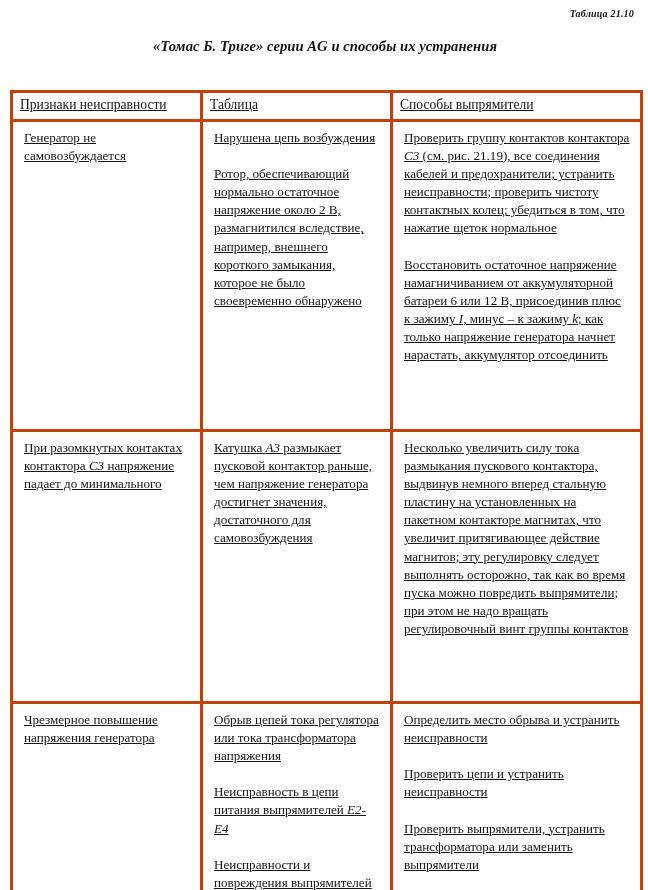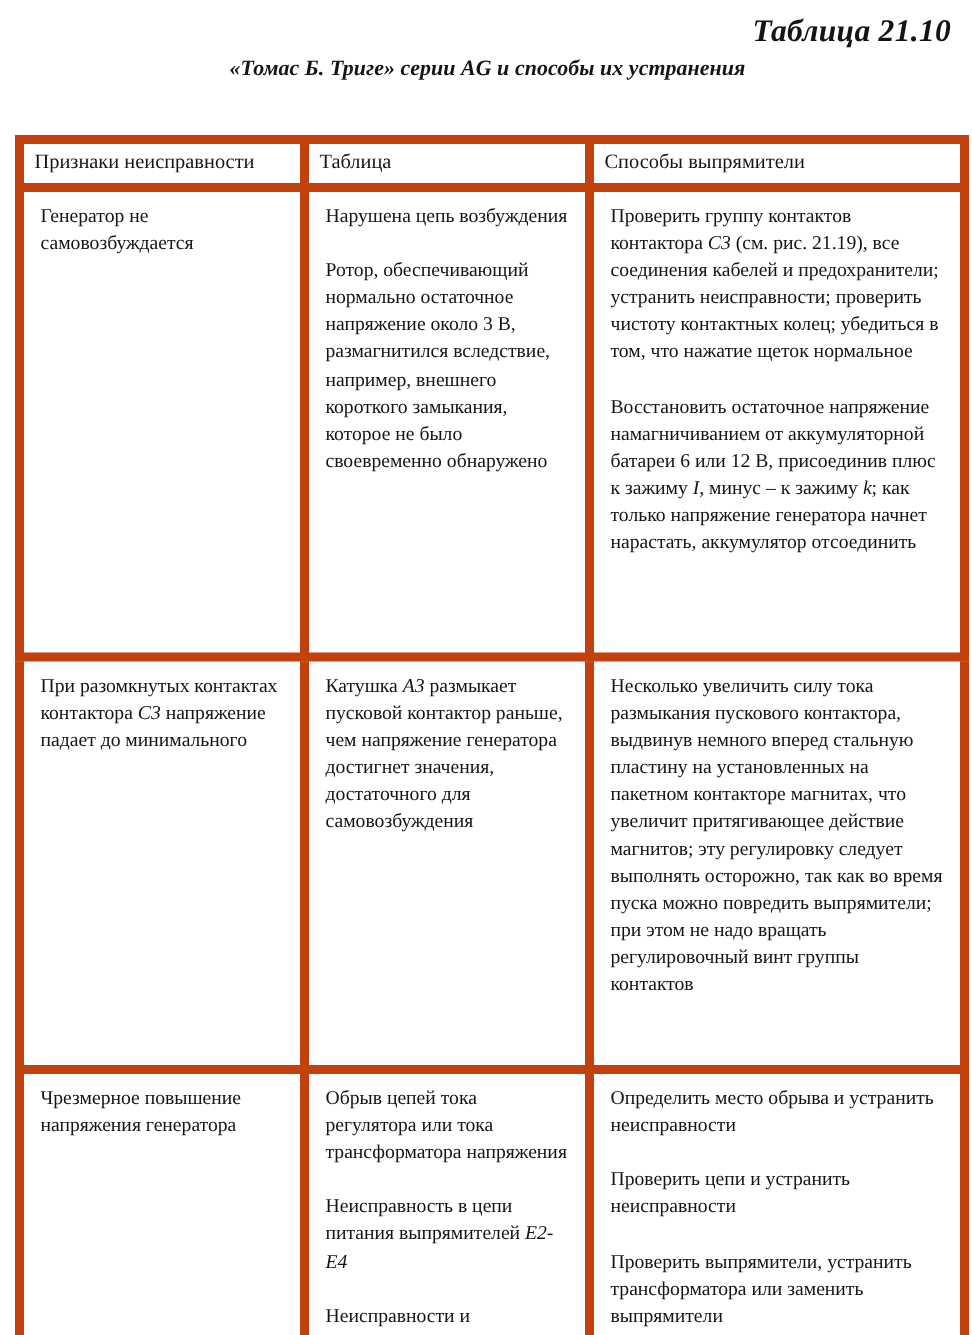--- a/index.html
+++ b/index.html
@@ -20,21 +20,21 @@
     width: 648px;
     height: 890px;
     box-sizing: border-box;
   }
 
   
   .table-number {
     position: absolute;
     top: 8px;
     right: 14px;
-    font-size: 21px;
+    font-size: 10px;
     font-style: italic;
     font-weight: bold;
     letter-spacing: .2px;
     white-space: nowrap;
   }
   .doc-title {
     position: absolute;
     top: 36px;
     left: 18px;
     right: 16px;
@@ -54,25 +54,26 @@
     position: absolute;
     left: 10px;
     top: 90px;
     width: 630px;
     border-collapse: collapse;
     table-layout: fixed;
     font-size: 13.1px;
     line-height: 1.385;
   }
   .tbl td, .tbl th {
-    border: 6px solid #c2410c;
+    border: 3px solid #c2410c;
     vertical-align: top;
     padding: 3px 6px 4px 7px;
     font-weight: normal;
     text-align: left;
+    text-decoration: underline;
   }
   .tbl col.c1 { width: 190px; }
   .tbl col.c2 { width: 190px; }
   .tbl col.c3 { width: 250px; }
 
   thead th {
     text-align: center;
     padding-top: 4px;
     padding-bottom: 3px;
     font-size: 13.6px;
@@ -118,21 +119,21 @@
       </tr>
     </thead>
     <tbody>
 
       <tr class="r1">
         <td>
           <p class="cell-block">Генератор не самовозбуждается</p>
         </td>
         <td>
           <p class="cell-block">Нарушена цепь возбуждения</p>
-          <p class="cell-block gap-3">Ротор, обеспечивающий нормально остаточное напряжение около 3 В, размагнитился вследствие, например, внешнего короткого замыкания, которое не было своевременно обнаружено</p>
+          <p class="cell-block gap-3">Ротор, обеспечивающий нормально остаточное напряжение около 2 В, размагнитился вследствие, например, внешнего короткого замыкания, которое не было своевременно обнаружено</p>
         </td>
         <td>
           <p class="cell-block">Проверить группу контактов контактора <i class="it">С3</i> (см. рис. 21.19), все соединения кабелей и предохранители; устранить неисправности; проверить чистоту контактных колец; убедиться в том, что нажатие щеток нормальное</p>
           <p class="cell-block gap-half">Восстановить остаточное напряжение намагничиванием от аккумуляторной батареи 6 или 12 В, присоединив плюс к зажиму <i class="it">I</i>, минус – к зажиму <i class="it">k</i>; как только напряжение генератора начнет нарастать, аккумулятор отсоединить</p>
         </td>
       </tr>
 
       <tr class="r2">
         <td>
           <p class="cell-block">При разомкнутых контактах контактора <i class="it">С3</i> напряжение падает до минимального</p>

